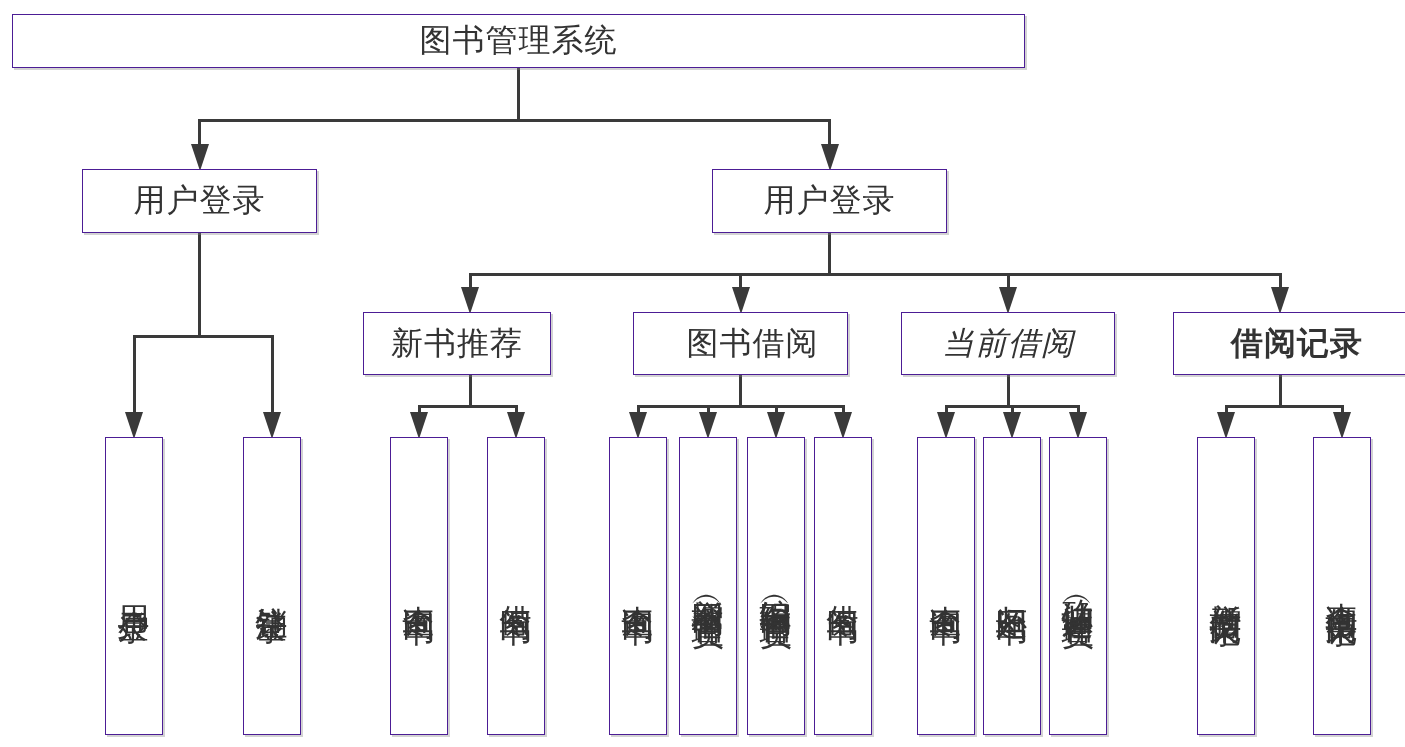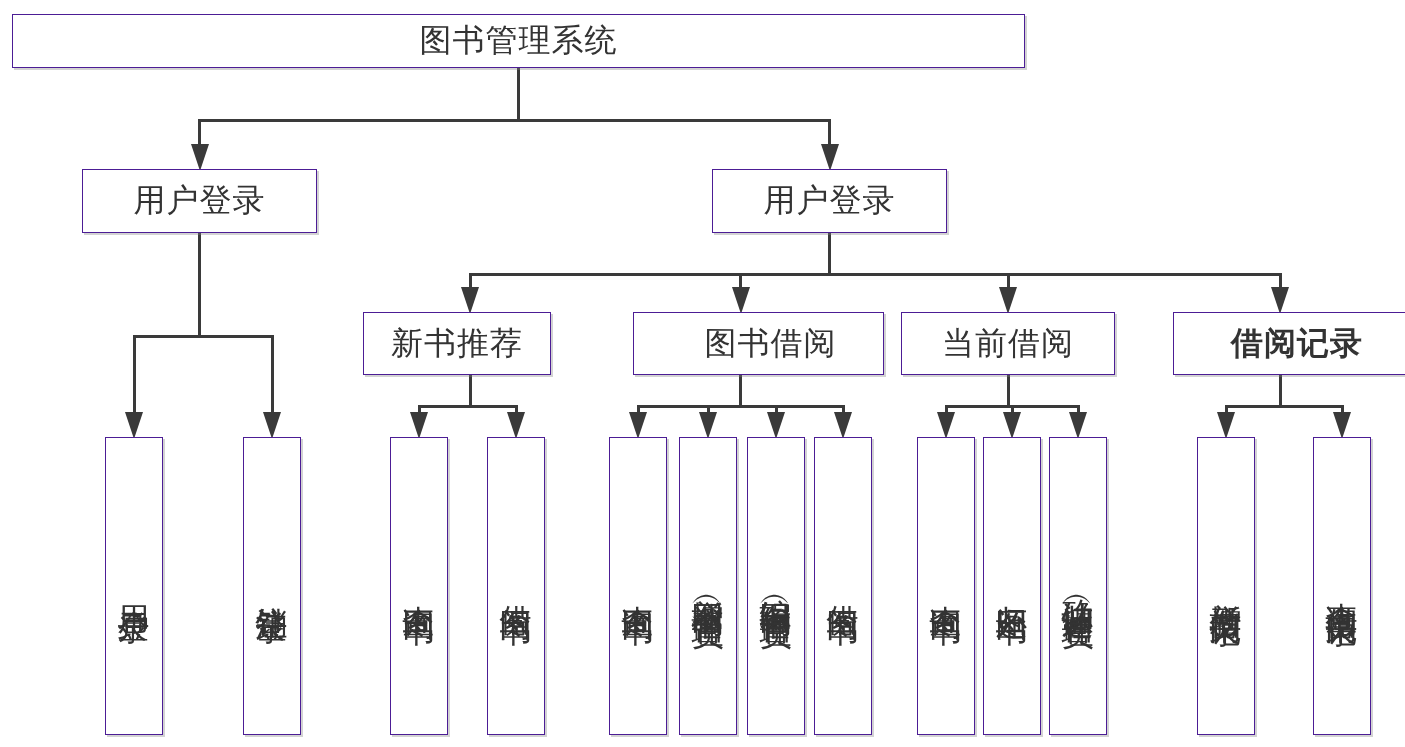--- a/index.html
+++ b/index.html
@@ -98,24 +98,24 @@
     </div>
     <div class="node" style="left: 82px; top: 169px; width: 235px; height: 64px;">
       <span>用户登录</span>
     </div>
     <div class="node" style="left: 712px; top: 169px; width: 235px; height: 64px;">
       <span>用户登录</span>
     </div>
     <div class="node" style="left: 363px; top: 312px; width: 188px; height: 63px;">
       <span>新书推荐</span>
     </div>
-    <div class="node" style="left: 633px; top: 312px; width: 251px; height: 63px; padding-left: 24px;">
+    <div class="node" style="left: 633px; top: 312px; width: 215px; height: 63px; padding-left: 24px;">
       <span>图书借阅</span>
     </div>
-    <div class="node" style="left: 901px; top: 312px; width: 214px; height: 63px;">
+    <div class="node" style="left: 901px; top: 312px; width: 214px; height: 63px; font-style: italic;">
       <span>当前借阅</span>
     </div>
     <div class="node" style="left: 1173px; top: 312px; width: 248px; height: 63px; font-weight: bold;">
       <span>借阅记录</span>
     </div>
     <div class="node v" style="left: 105px; top: 437px; width: 58px; height: 298px;">
       <span>用户登录</span>
     </div>
     <div class="node v" style="left: 243px; top: 437px; width: 58px; height: 298px;">
       <span>注销登录</span>

